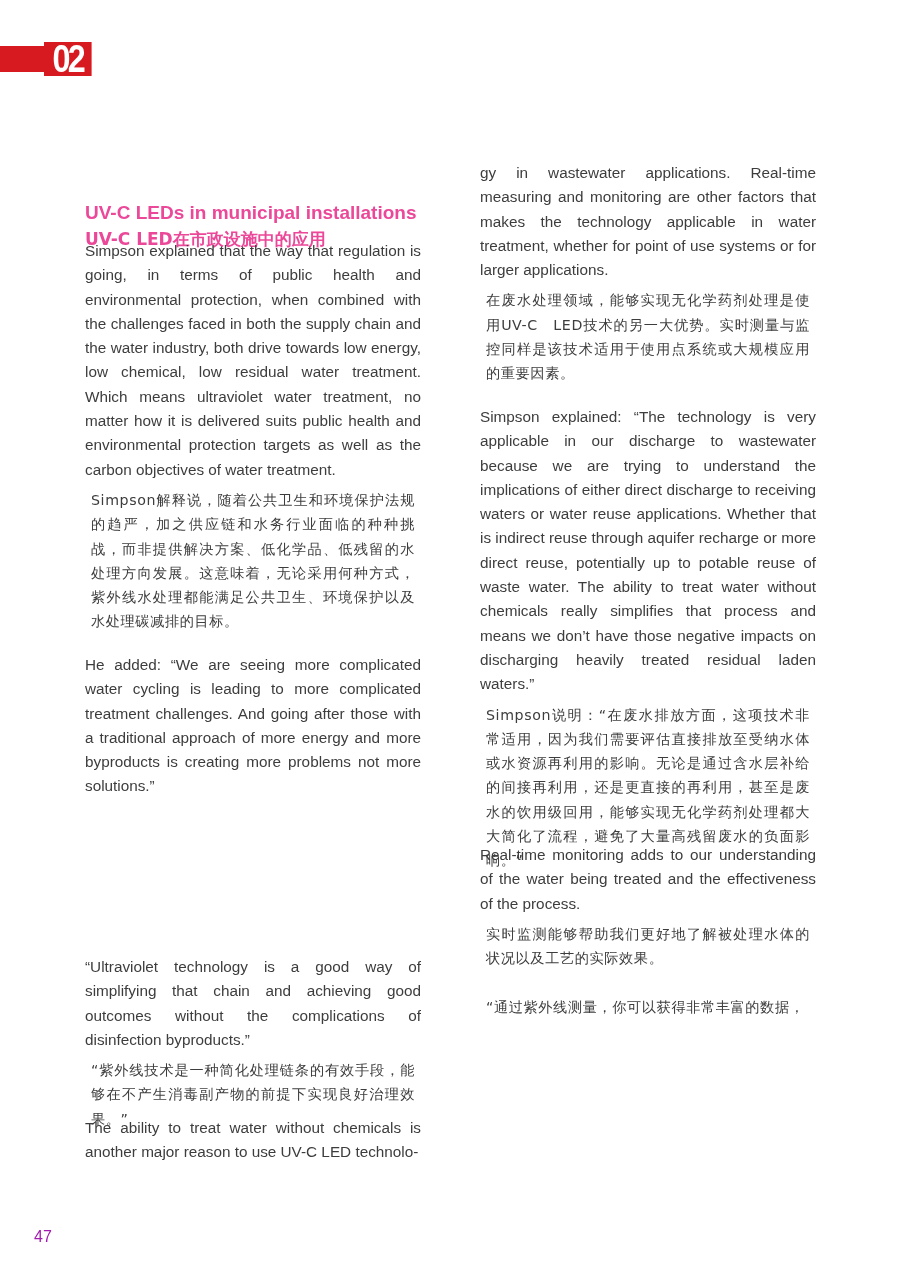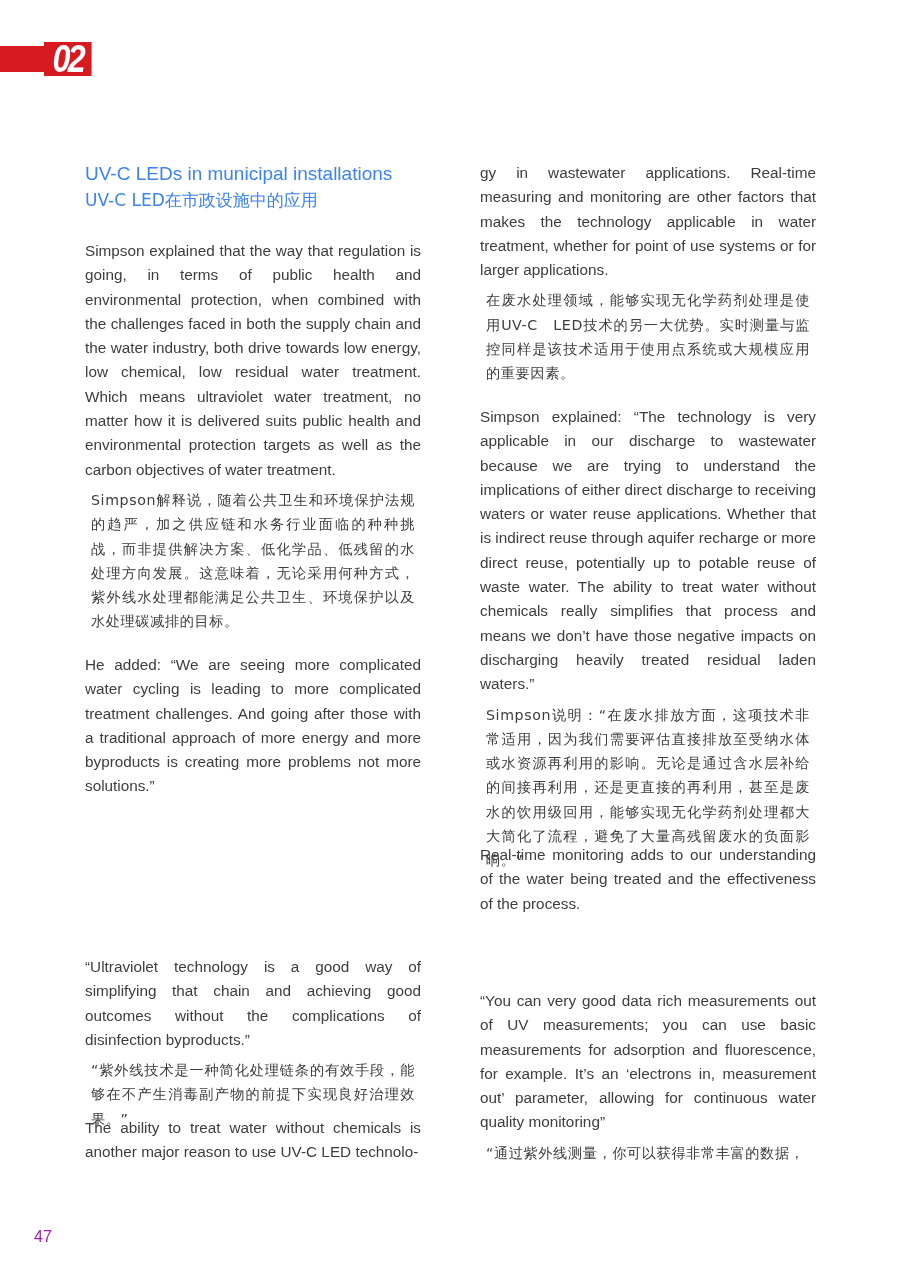--- a/index.html
+++ b/index.html
@@ -1,27 +1,27 @@
 <!DOCTYPE html>
 <html><head>
 <meta charset="utf-8">
 <style>
   html, body { margin: 0; padding: 0; background: #ffffff; }
   body { width: 905px; height: 1280px; position: relative; overflow: hidden;
          font-family: "DejaVu Sans", "Liberation Sans", sans-serif; color: #3a3a3a; }
-  .header { position: absolute; left: 0; top: 42px; height: 34px; width: 300px; font-style: italic; }
+  .header { position: absolute; left: 0; top: 42px; height: 34px; width: 300px; }
   .red-bar { position: absolute; left: 0; top: 4px; width: 44px; height: 26px; background: #d71920; }
   .section-num { position: absolute; left: 44px; top: 0; height: 34px; width: 56px; background: #d71920;
                  color: #fff; font-family: "Liberation Sans", sans-serif; font-weight: bold;
                  font-size: 38px; line-height: 34px; letter-spacing: -3px; text-align: center; transform: scaleX(0.85); transform-origin: left; }
   .hdr-text { position: absolute; left: 107px; top: 1px; }
   .hdr-en { font-family: "Liberation Sans", sans-serif; font-weight: bold; font-size: 15.5px; color: #d71920; line-height: 17px; letter-spacing: -0.2px; }
   .hdr-zh { font-family: "DejaVu Sans", sans-serif; font-weight: bold; font-size: 11px; color: #d71920; line-height: 14px; }
 
-  .title-en, .title-zh { font-family: "Liberation Sans", sans-serif; font-weight: normal; color: #3b82f6; font-size: 19px; line-height: 26px; white-space: nowrap; }
+  .title-en, .title-zh { font-family: "Liberation Sans", sans-serif; font-weight: bold; color: #ec4899; font-size: 19px; line-height: 26px; white-space: nowrap; margin-top: 39px; }
   .title-en { position: absolute; top: 161px; left: 85px; }
   .title-zh { position: absolute; top: 187px; left: 85px; font-family: "DejaVu Sans", sans-serif; font-size: 17px; }
 
   .p { font-family: "Liberation Sans", sans-serif; font-size: 15.3px; line-height: 24.3px; text-align: justify; color: #3d3d3d; margin: 0; }
   .pz { font-family: "DejaVu Sans", sans-serif; font-size: 14.2px; line-height: 24.3px; text-align: justify; color: #3d3d3d; margin: 6px; letter-spacing: 0.6px; }
   .block { position: absolute; width: 336px; }
   .page-num { position: absolute; left: 34px; top: 1228px; font-family: "Liberation Sans", sans-serif; font-size: 16px; color: #a21caf; }
 </style>
 </head>
 <body>
@@ -52,19 +52,19 @@
 <div class="block" style="left:480px; top:161px;">
   <p class="p">gy in wastewater applications. Real-time measuring and monitoring are other factors that makes the technology applicable in water treatment, whether for point of use systems or for larger applications.</p>
   <p class="pz">在废水处理领域，能够实现无化学药剂处理是使用UV-C　LED技术的另一大优势。实时测量与监控同样是该技术适用于使用点系统或大规模应用的重要因素。</p>
 </div>
 <div class="block" style="left:480px; top:405px;">
   <p class="p">Simpson explained: “The technology is very applicable in our discharge to wastewater because we are trying to understand the implications of either direct discharge to receiving waters or water reuse applications. Whether that is indirect reuse through aquifer recharge or more direct reuse, potentially up to potable reuse of waste water. The ability to treat water without chemicals really simplifies that process and means we don’t have those negative impacts on discharging heavily treated residual laden waters.”</p>
   <p class="pz">Simpson说明：“在废水排放方面，这项技术非常适用，因为我们需要评估直接排放至受纳水体或水资源再利用的影响。无论是通过含水层补给的间接再利用，还是更直接的再利用，甚至是废水的饮用级回用，能够实现无化学药剂处理都大大简化了流程，避免了大量高残留废水的负面影响。”</p>
 </div>
 <div class="block" style="left:480px; top:843px;">
   <p class="p">Real-time monitoring adds to our understanding of the water being treated and the effectiveness of the process.</p>
+  <p class="pz">实时监测能够帮助我们更好地了解被处理水体的状况以及工艺的实际效果。</p>
 </div>
 <div class="block" style="left:480px; top:989px;">
-  <p class="p">“You can very good data rich measurements out of UV measurements; you can use basic measurements for adsorption and fluorescence, for example. It’s an ‘electrons in, measurement out’ parameter, allowing for continuous water quality monitoring”</p>
   <p class="pz">“通过紫外线测量，你可以获得非常丰富的数据，</p>
 </div>
 
 <div class="page-num">47</div>
 
 </body></html>

